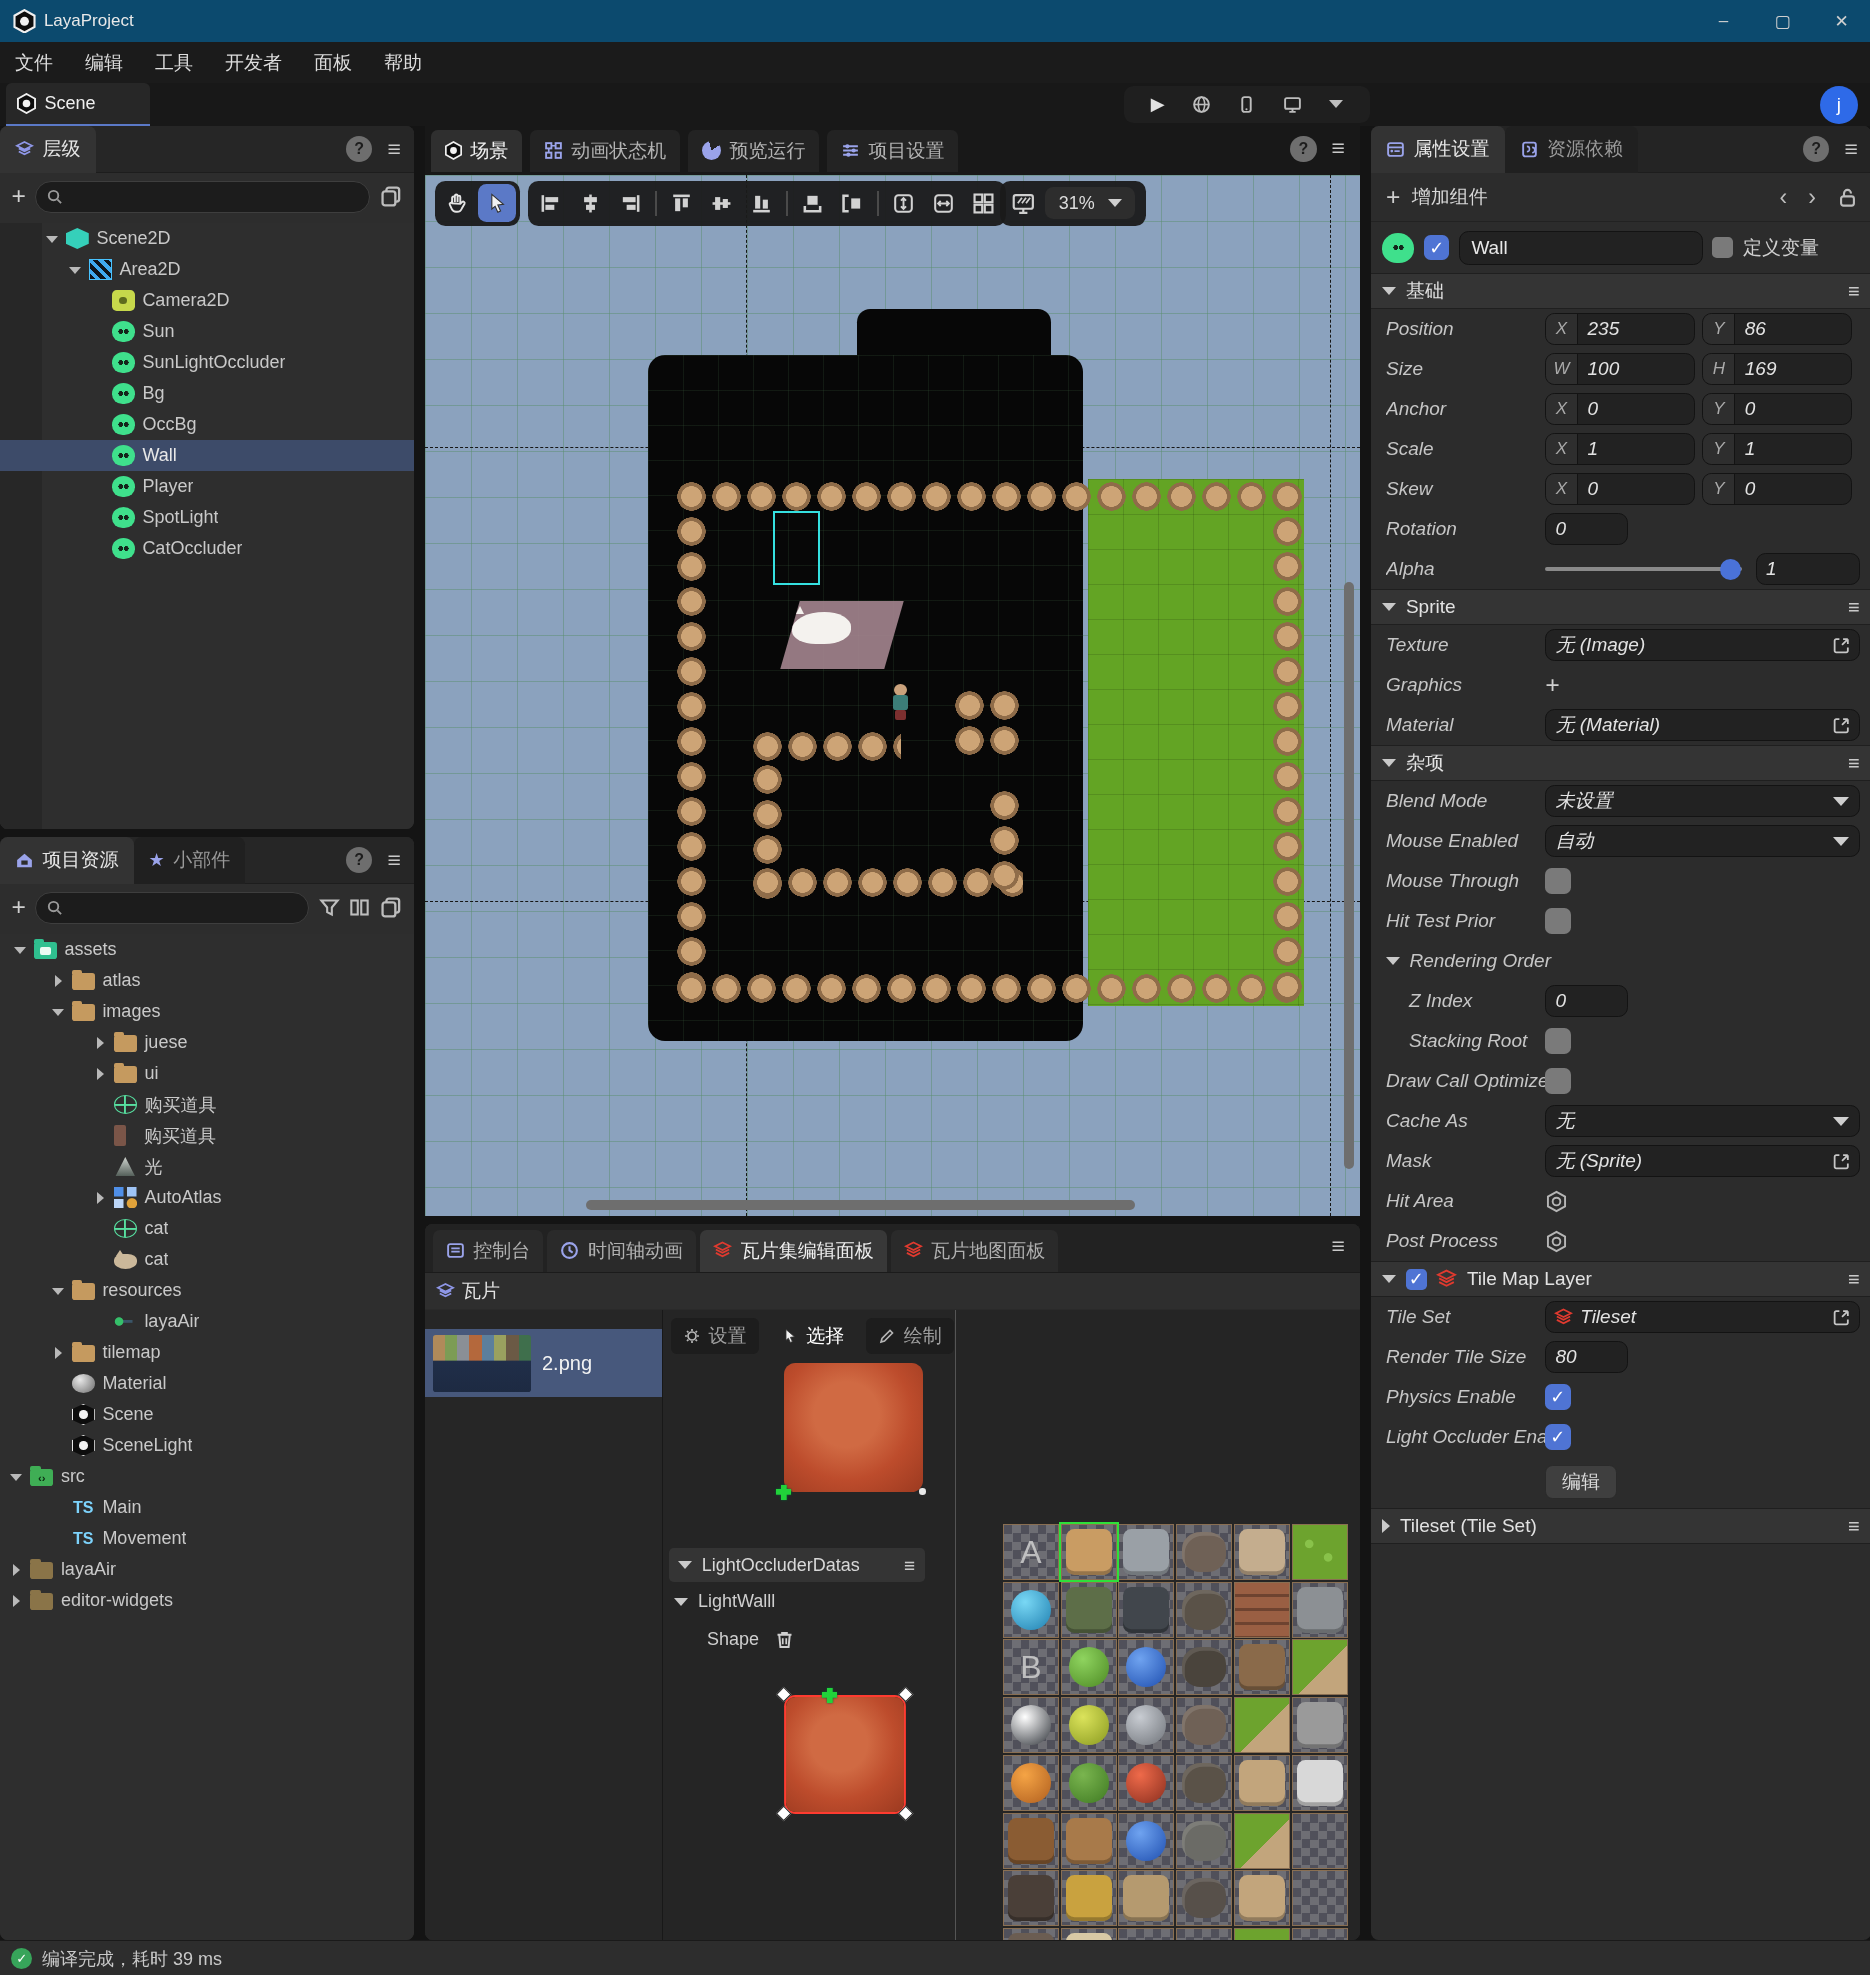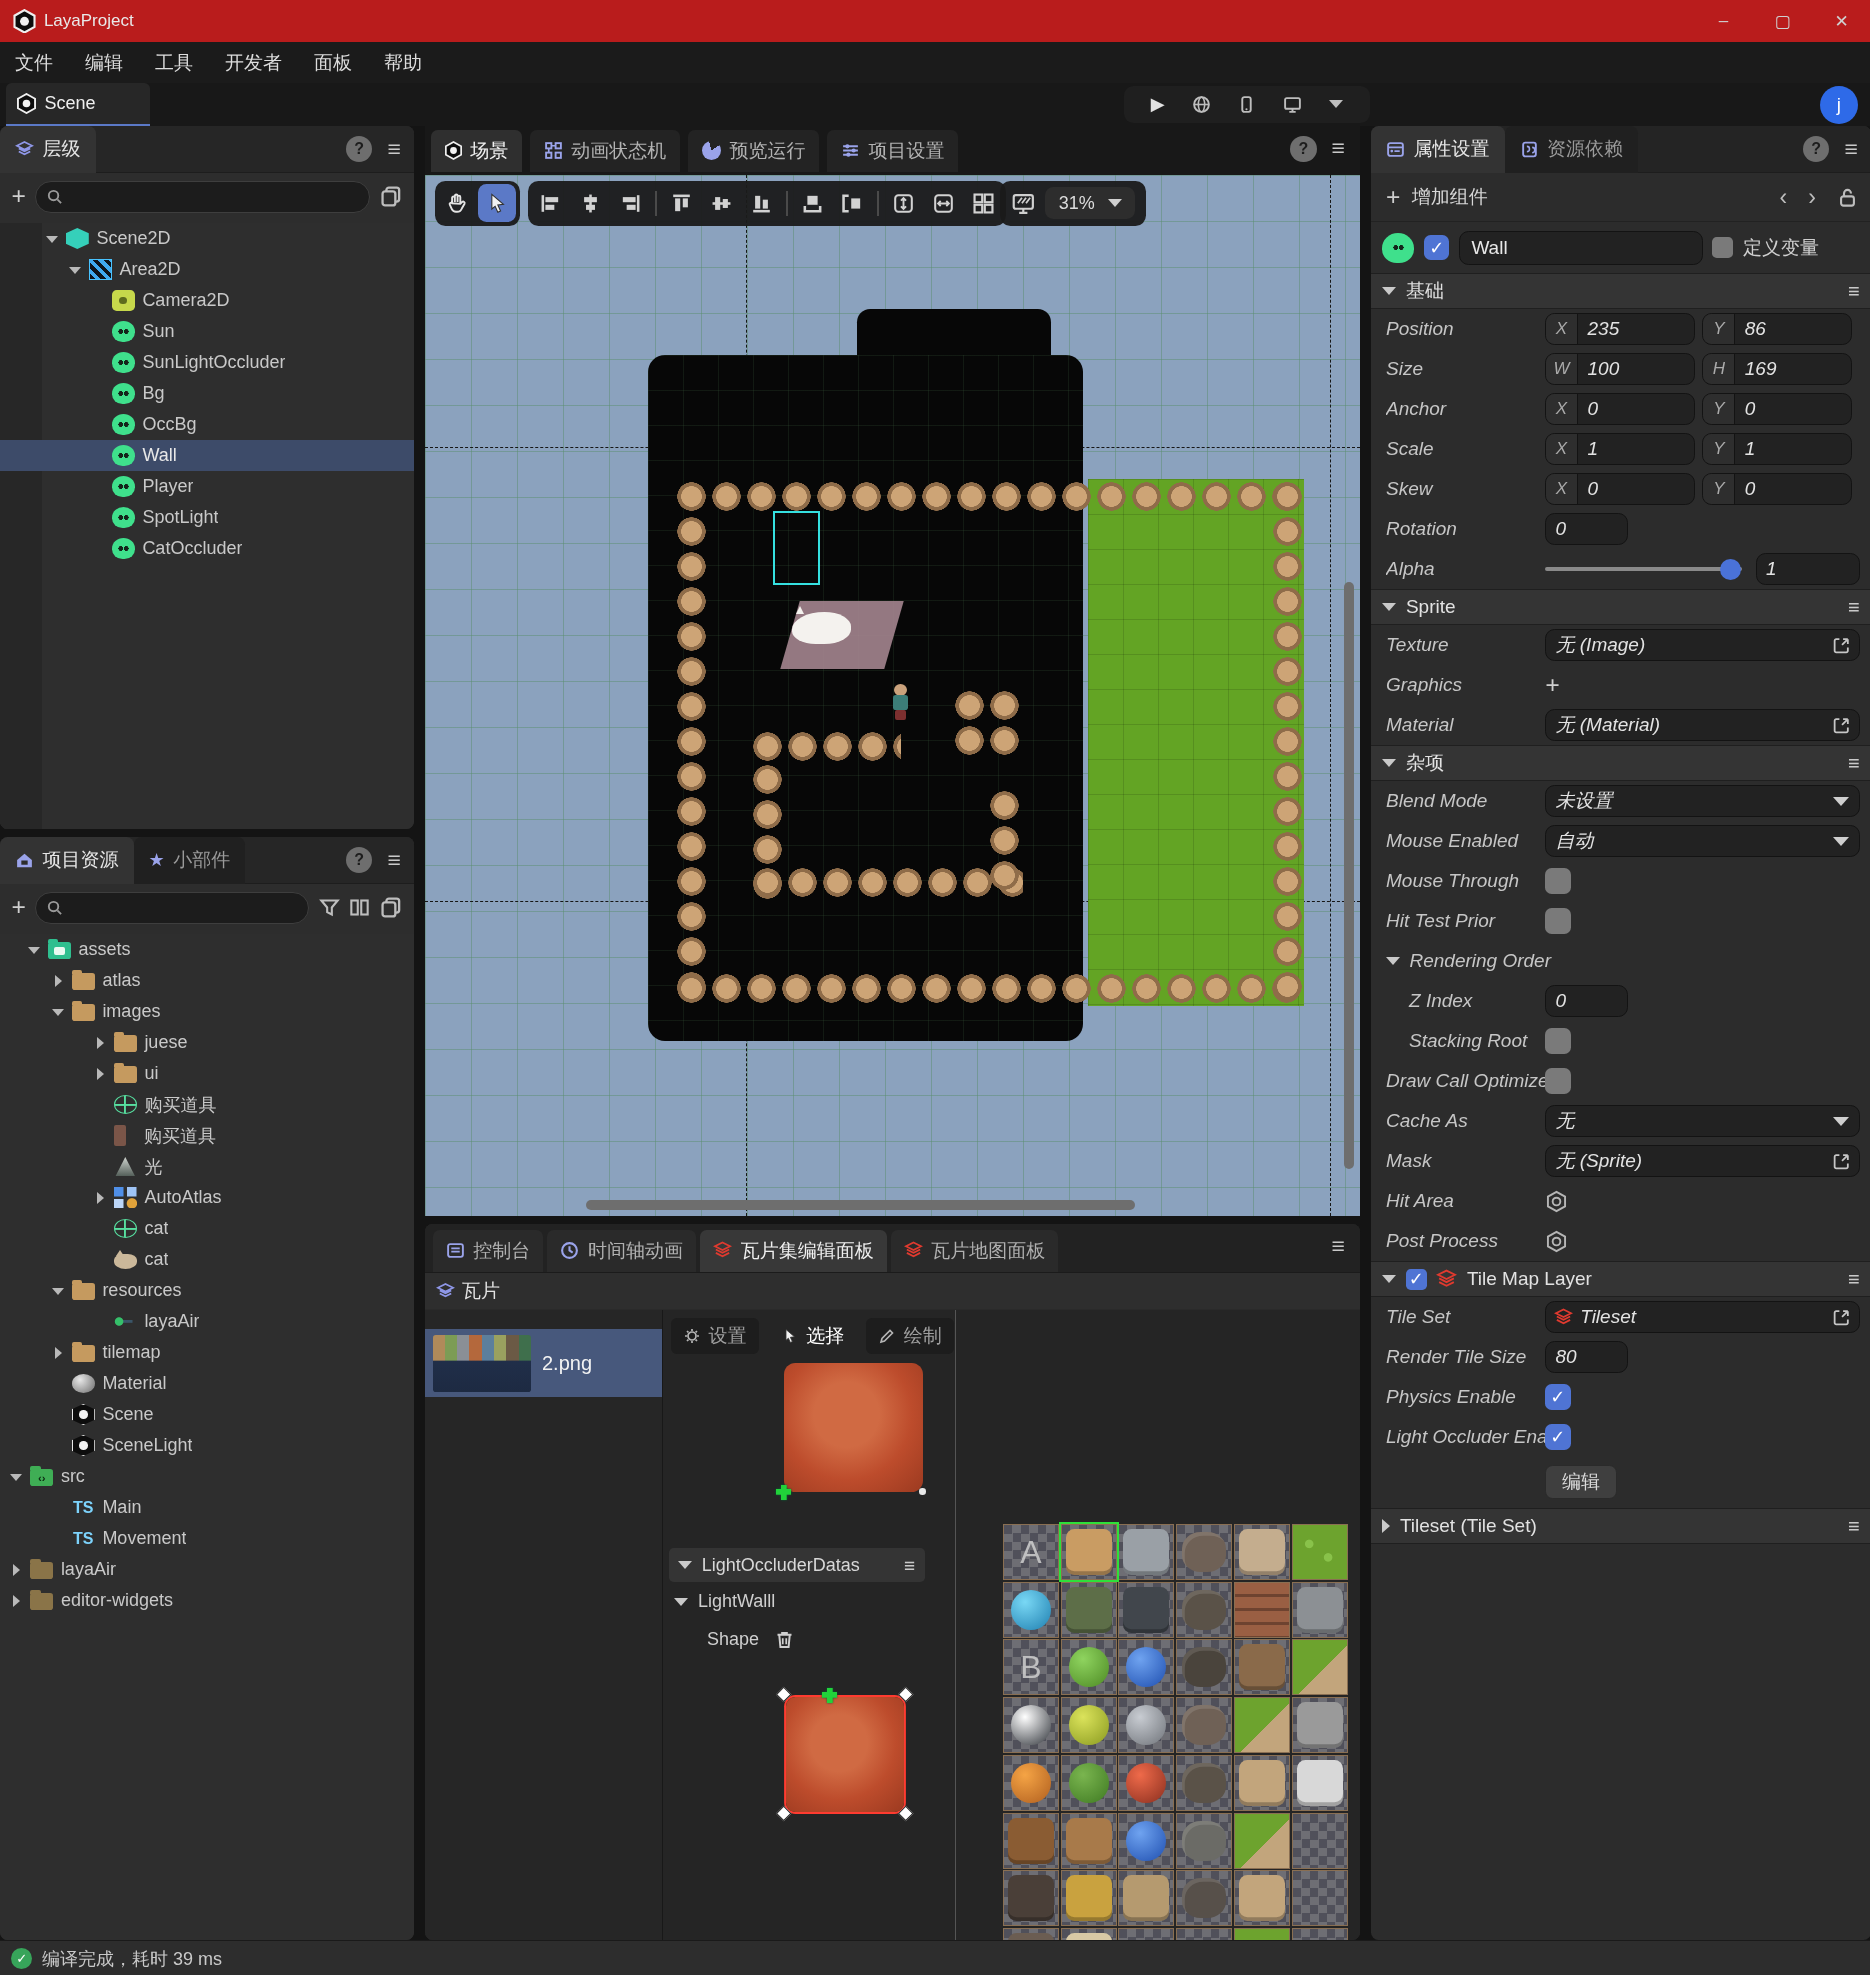--- a/index.html
+++ b/index.html
@@ -1,20 +1,20 @@
 <!DOCTYPE html>
 <html style="font-size:15px"><head>
 <meta charset="utf-8">
 <style>
   html,body{margin:0;padding:0;background:#101010;}
   *{box-sizing:border-box;font-family:"Liberation Sans","DejaVu Sans",sans-serif;}
   .app{position:relative;width:1871px;height:1976px;background:#141414;overflow:hidden;color:#cfcfcf;}
 
   
-  .titlebar{position:absolute;left:0;top:0;width:100%;height:42px;background:#b91c1c;display:flex;align-items:center;padding:0 9.5px;}
+  .titlebar{position:absolute;left:0;top:0;width:100%;height:42px;background:#0c4a6e;display:flex;align-items:center;padding:0 9.5px;}
   .logo-hex{width:23px;height:24.6px;margin:0 7.6px 0 3.8px;}
   .title-text{font-size:17px;color:#e9e9e9;}
   .win-controls{position:absolute;right:0;top:0;height:42px;display:flex;}
   .winbtn{width:59px;height:42px;display:flex;align-items:center;justify-content:center;color:#cfcfcf;font-size:17px;}
   .menubar{position:absolute;left:0;top:42px;width:100%;height:42px;background:#1b1b1b;display:flex;align-items:center;gap:32px;padding-left:15px;border-bottom:0.9px solid #111;}
   .menu-item{font-size:19px;color:#dddddd;}
 
   
   .dockstrip{position:absolute;left:0;top:83px;width:100%;height:43px;background:#181818;}
   .doc-tab{position:absolute;left:5.7px;top:0;height:43px;width:144px;background:#272727;display:flex;align-items:center;gap:8.5px;padding-left:11.4px;border-bottom:2.8px solid #5b79c7;border-radius:5.7px 5.7px 0 0;}
@@ -511,21 +511,21 @@
           <use href="#s-funnel" width="22" height="22"></use>
         </svg>
       <svg class="ic" width="21" height="21" viewBox="0 0 22 22">
           <use href="#s-cols" width="22" height="22"></use>
         </svg>
       <svg class="ic" width="23" height="23" viewBox="0 0 24 24">
           <use href="#s-copy" width="24" height="24"></use>
         </svg>
     </div>
     <div class="tree" id="asset-tree" style="top:97px;">
-        <div class="trow" style="padding-left: 27px;">
+        <div class="trow" style="padding-left: 13px;">
           <span class="arw dn"></span>
           <span class="ti ti-folder-assets"></span>
           <span class="tlb">assets</span>
         </div>
         <div class="trow" style="padding-left: 51px;">
           <span class="arw rt"></span>
           <span class="ti ti-folder"></span>
           <span class="tlb">atlas</span>
         </div>
         <div class="trow" style="padding-left: 51px;">

